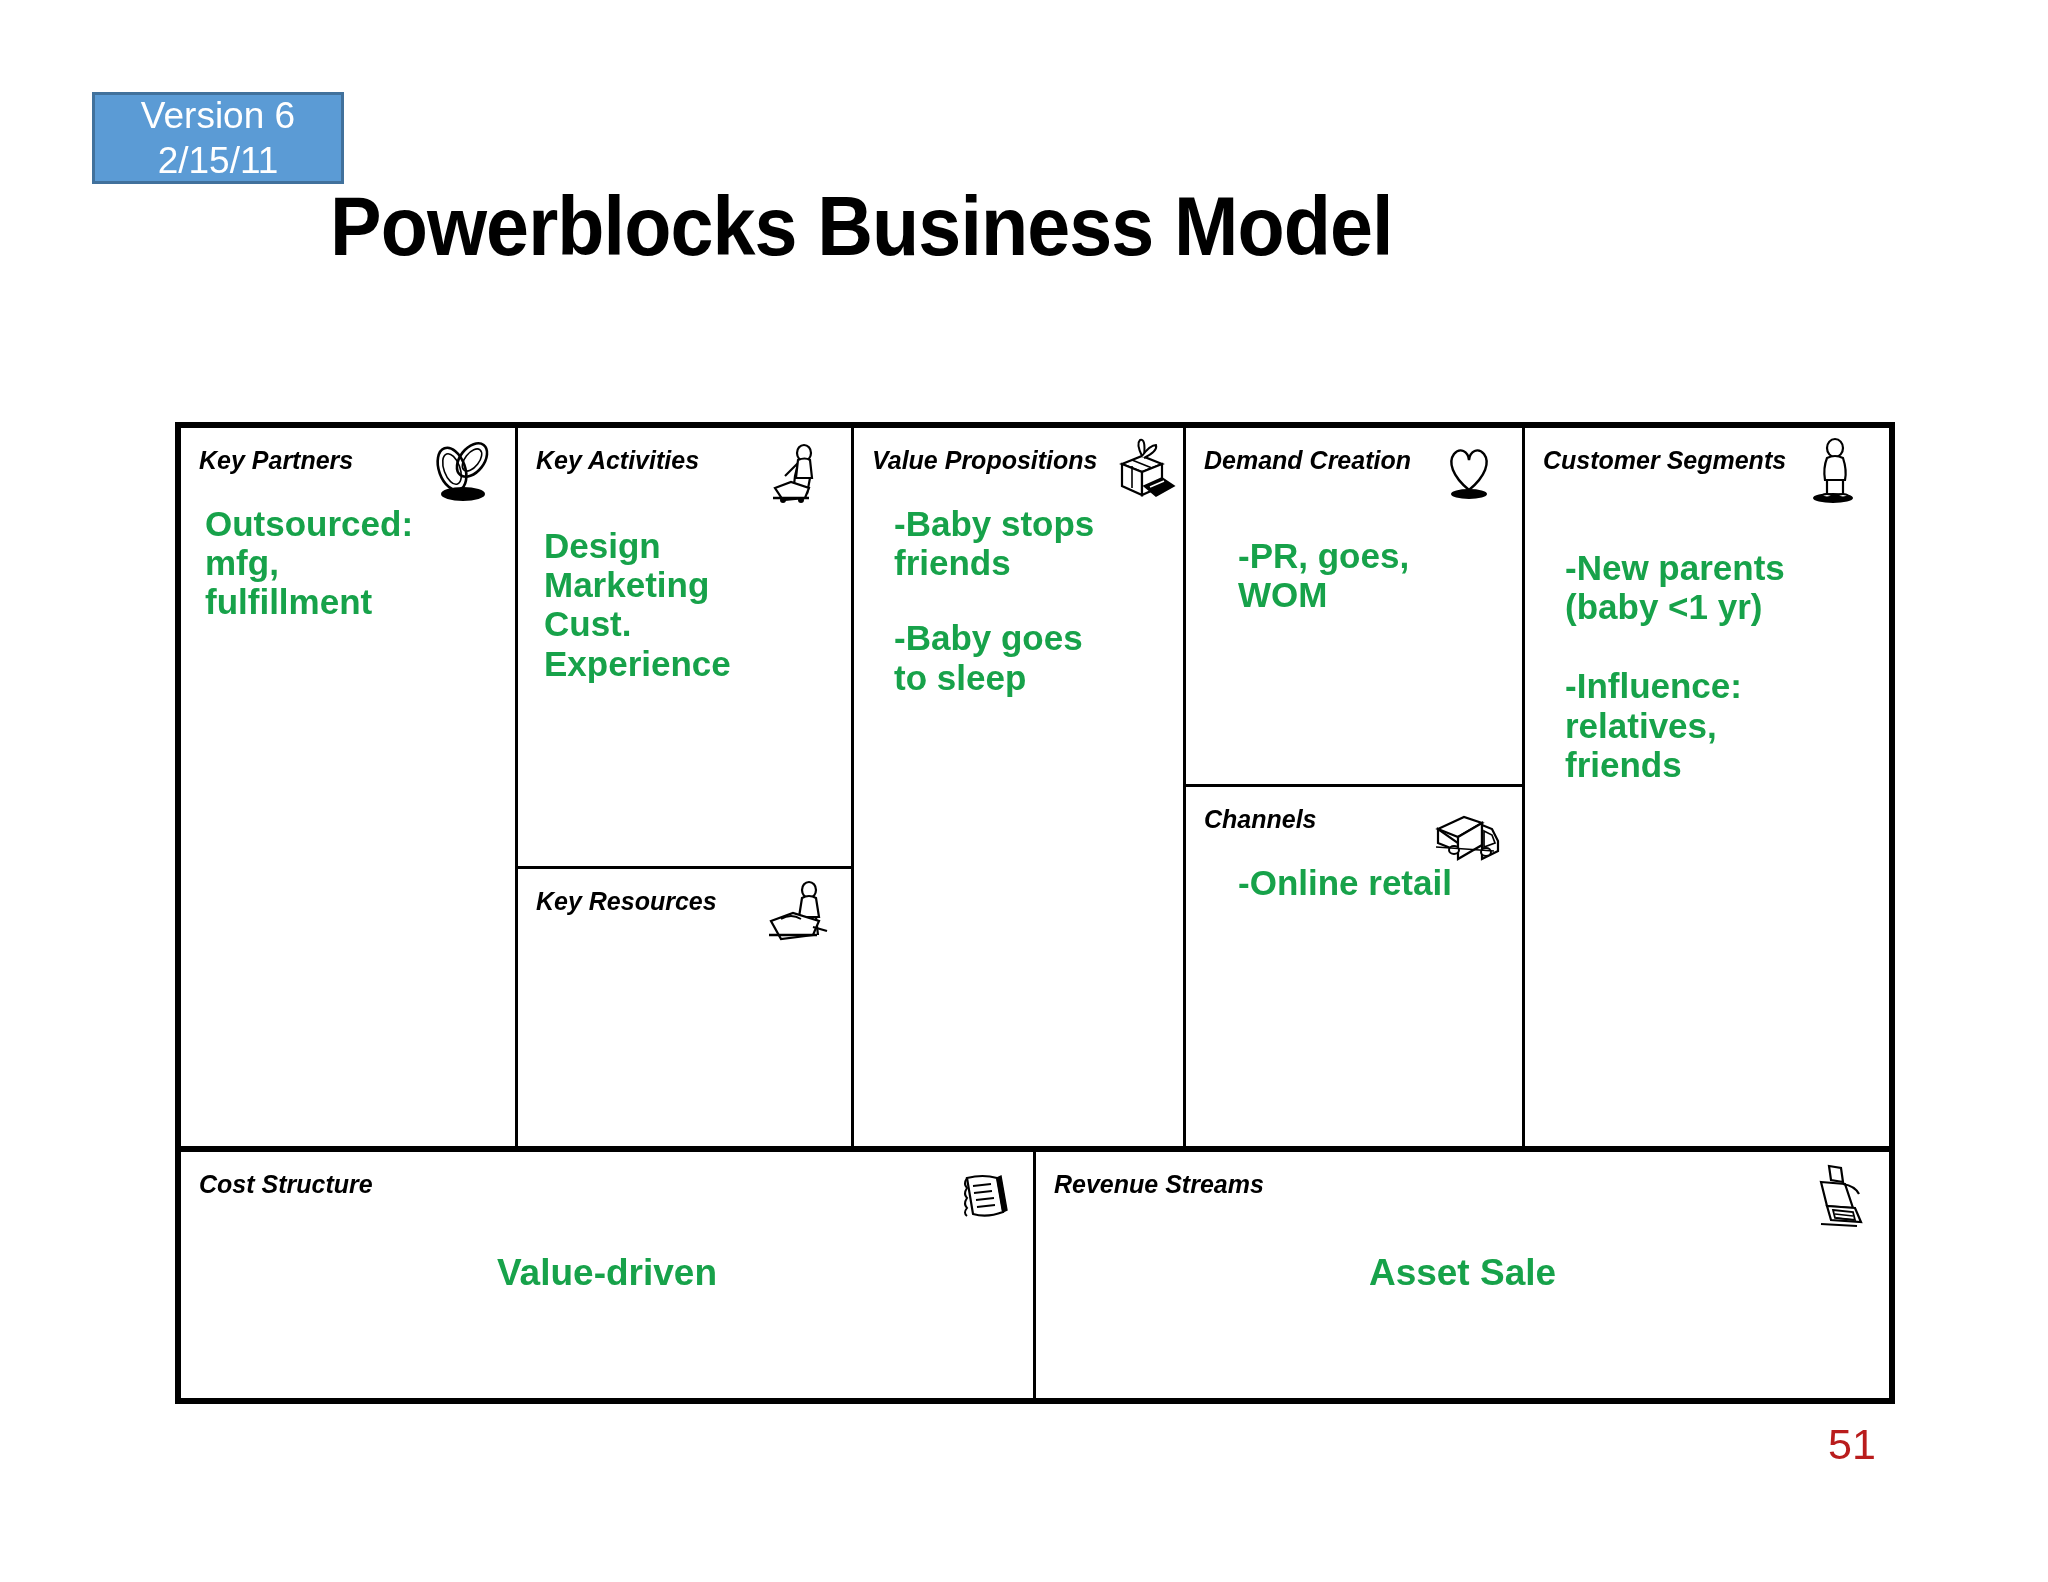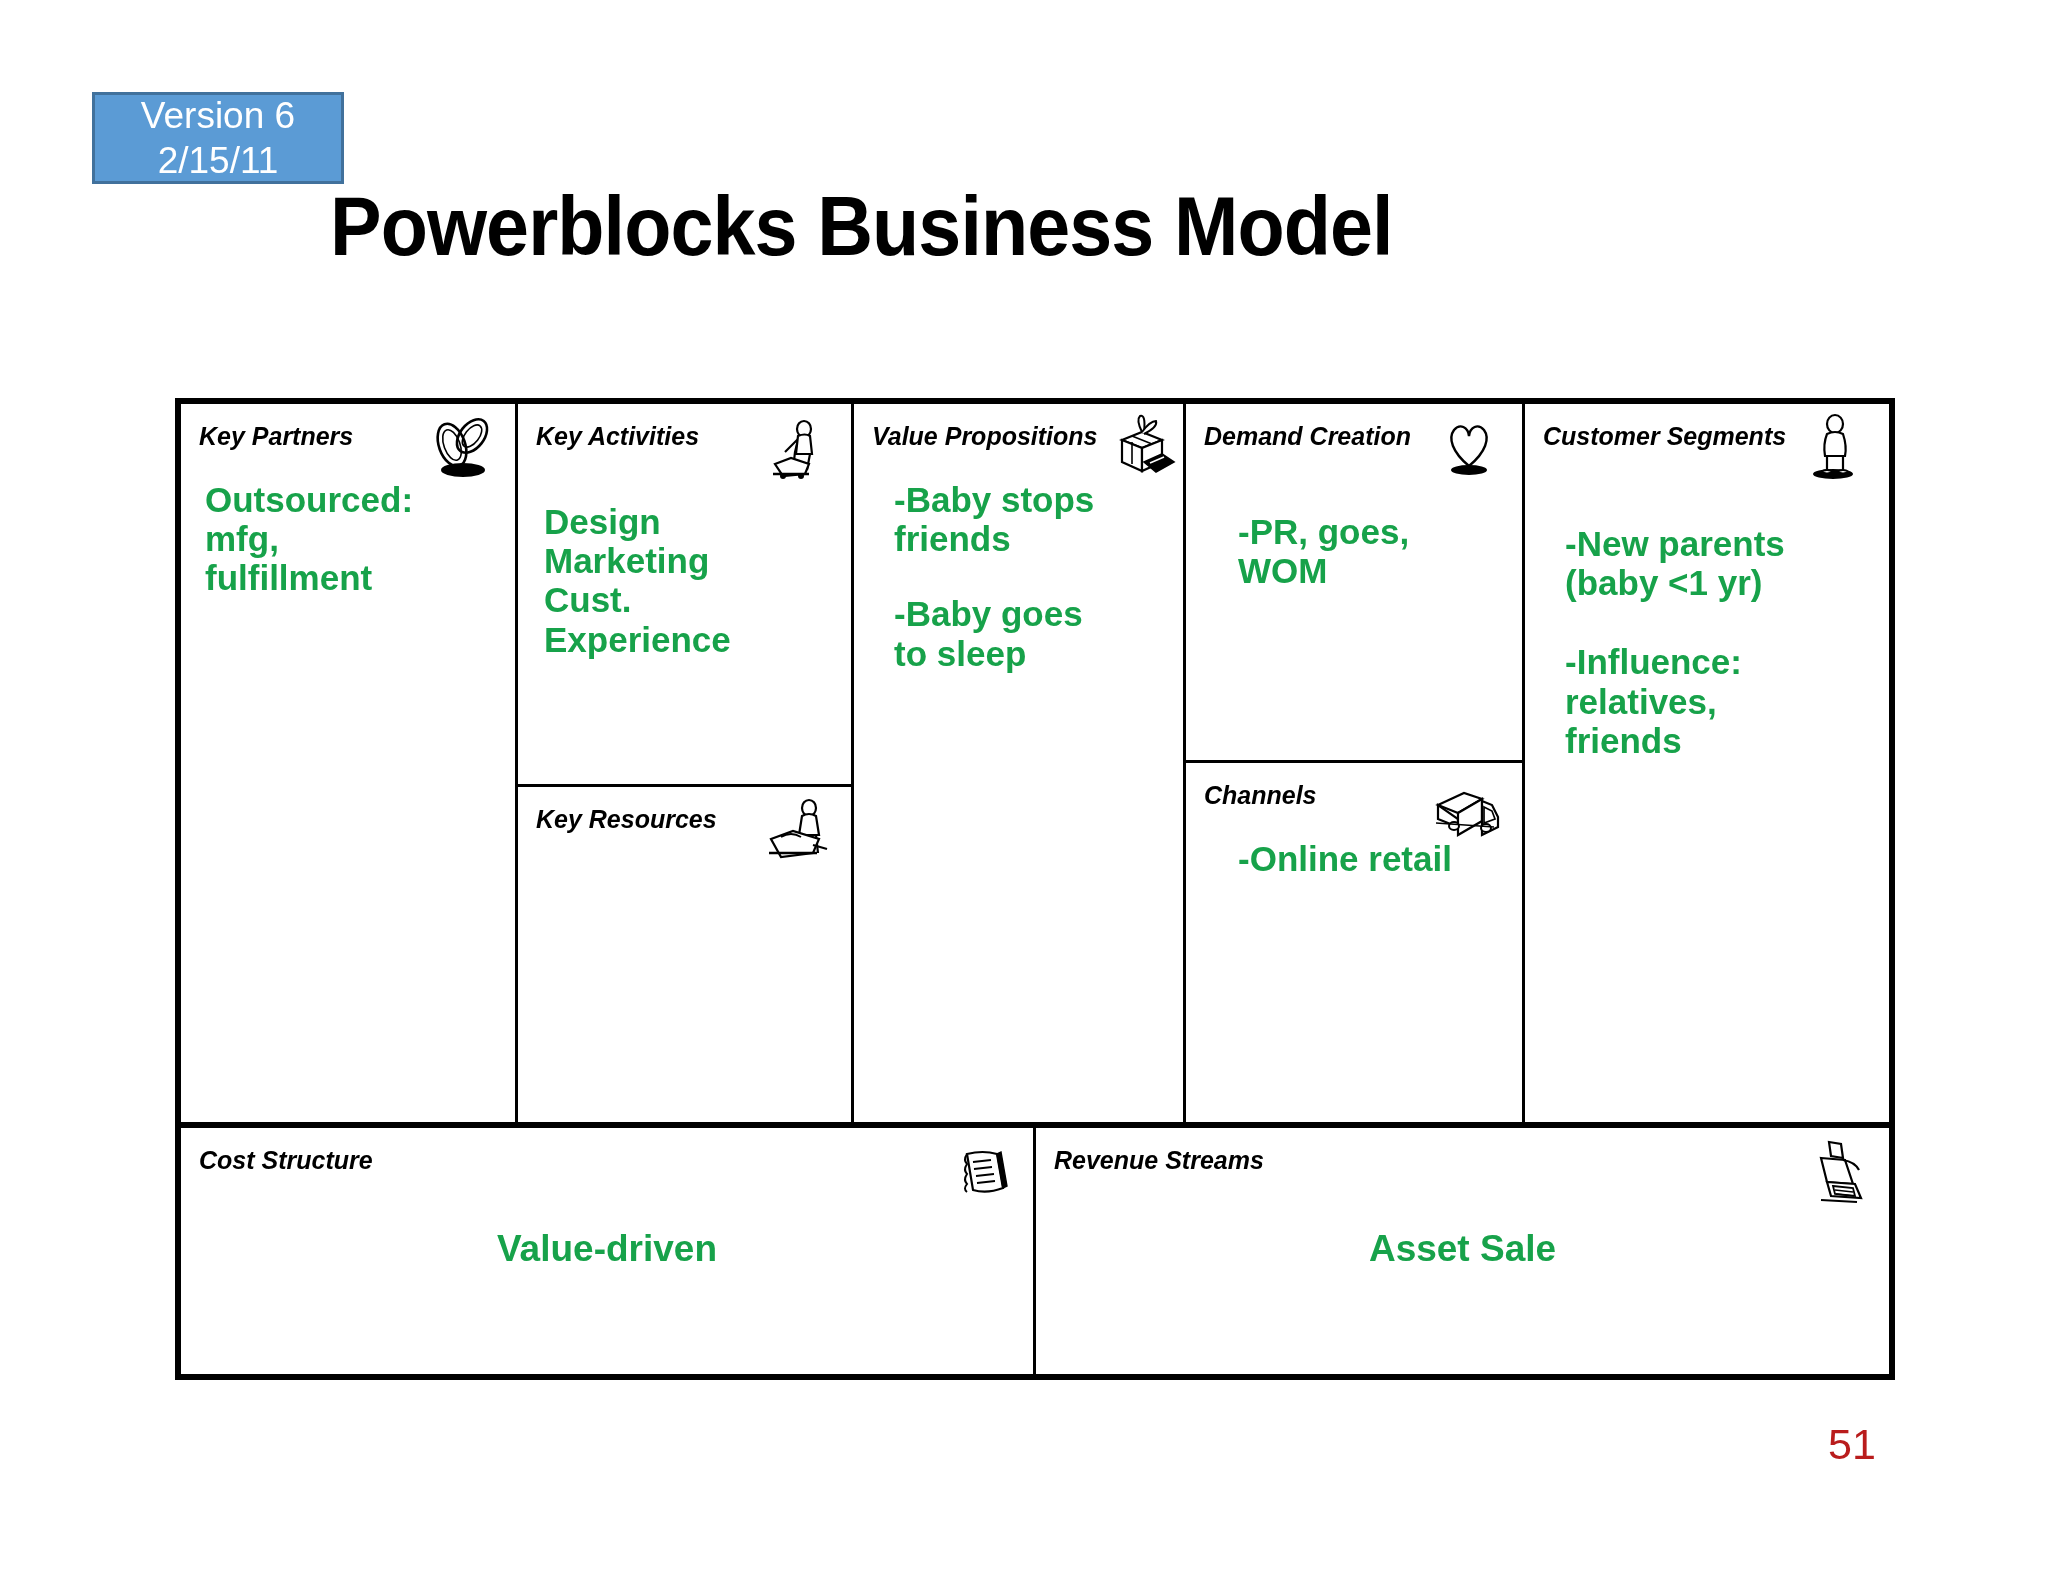--- a/index.html
+++ b/index.html
@@ -49,21 +49,21 @@
     transform: scaleX(0.92);
     transform-origin: left center;
     white-space: nowrap;
     z-index: 3;
   }
 
   
   #canvas {
     position: absolute;
     left: 175px;
-    top: 398px;
+    top: 422px;
     width: 1720px;
     height: 982px;
     border: 6px solid #000000;
     box-sizing: border-box;
     background: #ffffff;
   }
   #canvas-top {
     position: absolute;
     left: 0; top: 0; right: 0;
     height: 718px;
@@ -209,21 +209,21 @@
         </div>
         <div class="cell-body body-kp">
           <div class="green-text">Outsourced:
 mfg,
 fulfillment</div>
         </div>
       </div>
     </div>
 
     <div class="col col-ka">
-      <div class="cell" style="height:380px;">
+      <div class="cell" style="height:438px;">
         <div class="cell-head">
           <div class="cell-title">Key Activities</div>
           <div class="cell-icon">
             <svg viewBox="0 0 74 74">
               <ellipse cx="43" cy="17" rx="7" ry="8" fill="none" stroke="#000" stroke-width="2.2"></ellipse>
               <path d="M38 24 L34 40 L32 58" fill="none" stroke="#000" stroke-width="2.2"></path>
               <path d="M47 24 L49 42 L46 58" fill="none" stroke="#000" stroke-width="2.2"></path>
               <path d="M38 26 L24 40" fill="none" stroke="#000" stroke-width="2.2"></path>
               <path d="M47 26 L36 42" fill="none" stroke="#000" stroke-width="2.2"></path>
               <path d="M37 24 q7 -3 12 0 l2 18 h-16 z" fill="#fff" stroke="#000" stroke-width="2.2"></path>

